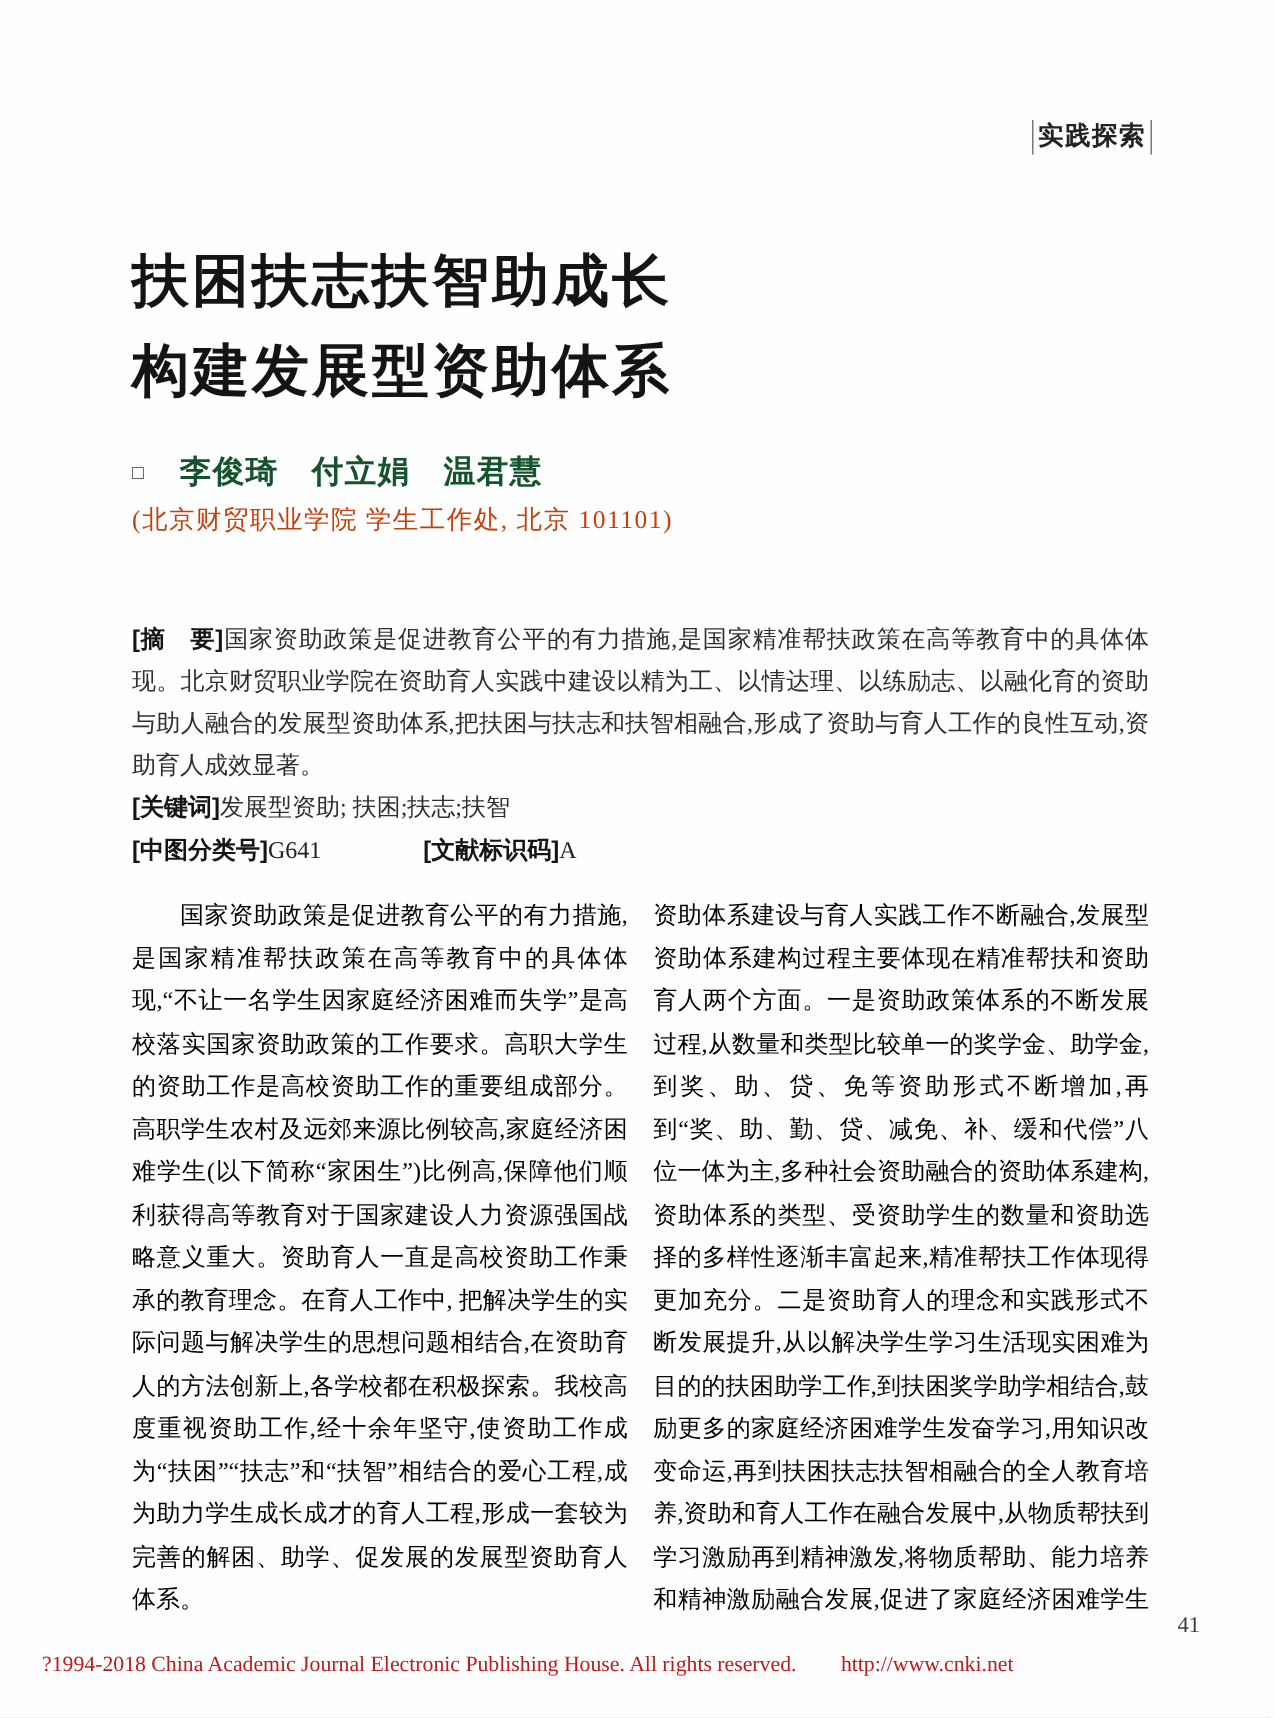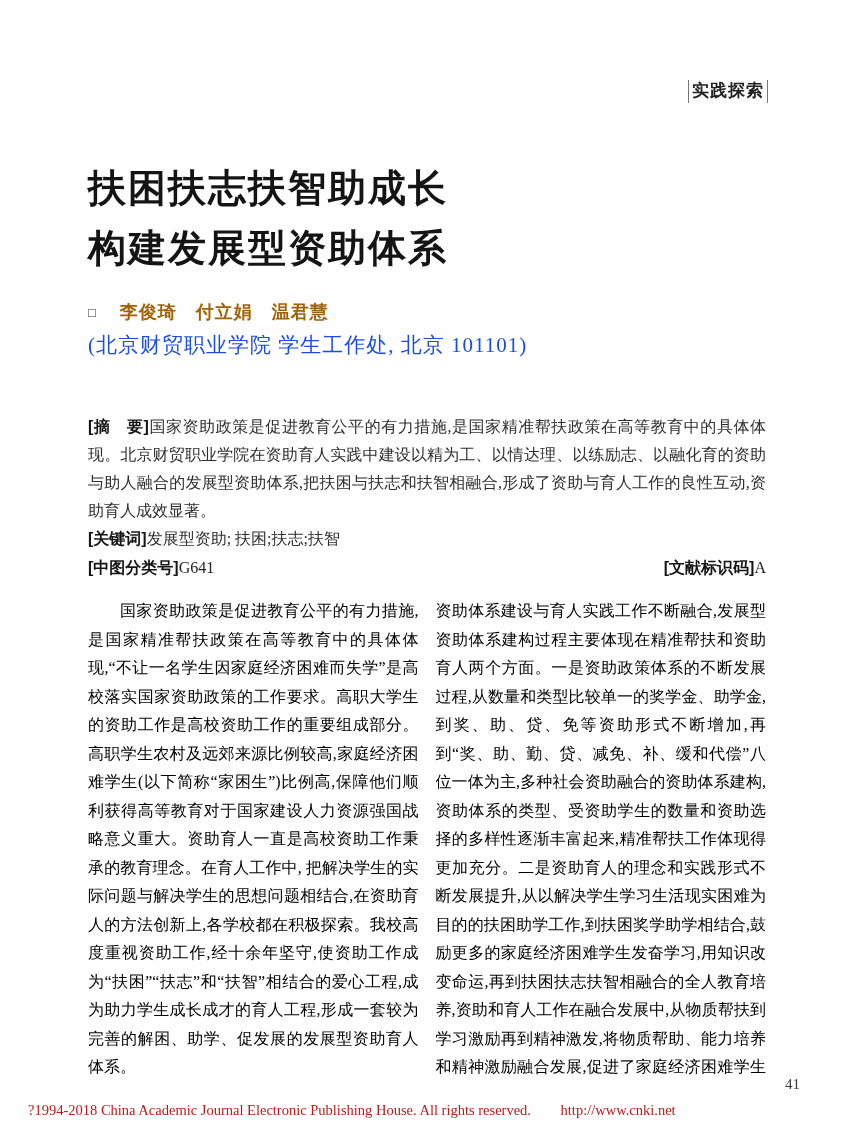--- a/index.html
+++ b/index.html
@@ -62,29 +62,29 @@
   }
   .author-marker {
     font-size: 13px;
     color: #333;
     margin-right: 24px;
     line-height: 1;
   }
   .authors {
     font-family: Liberation Sans, sans-serif;
     font-weight: bold;
-    font-size: 18px;
+    font-size: 21px;
     letter-spacing: 1px;
-    color: #a16207;
+    color: #14532d;
   }
   .affiliation {
     margin-top: 7px;
-    font-size: 21px;
+    font-size: 17px;
     letter-spacing: 1px;
-    color: #1d4ed8;
+    color: #c2410c;
   }
   
   .abstract {
     position: absolute;
     left: 88px;
     top: 413px;
     width: 678px;
     font-size: 16px;
     line-height: 28px;
     color: #2e2e2e;
@@ -92,21 +92,20 @@
   .abstract p { margin: 0; text-align: justify; }
   .meta-label {
     font-family: "Liberation Sans", "DejaVu Sans", sans-serif;
     font-weight: bold;
     color: #151515;
   }
   .meta-line {
     margin-top: 1px;
     display: flex;
     align-items: baseline;
-    justify-content: space-between;
   }
   .meta-group { white-space: nowrap; }
   .meta-group + .meta-group { margin-left: 68px; }
   .meta-value { color: #222; }
   
   .columns {
     position: absolute;
     left: 88px;
     top: 597px;
     width: 678px;

